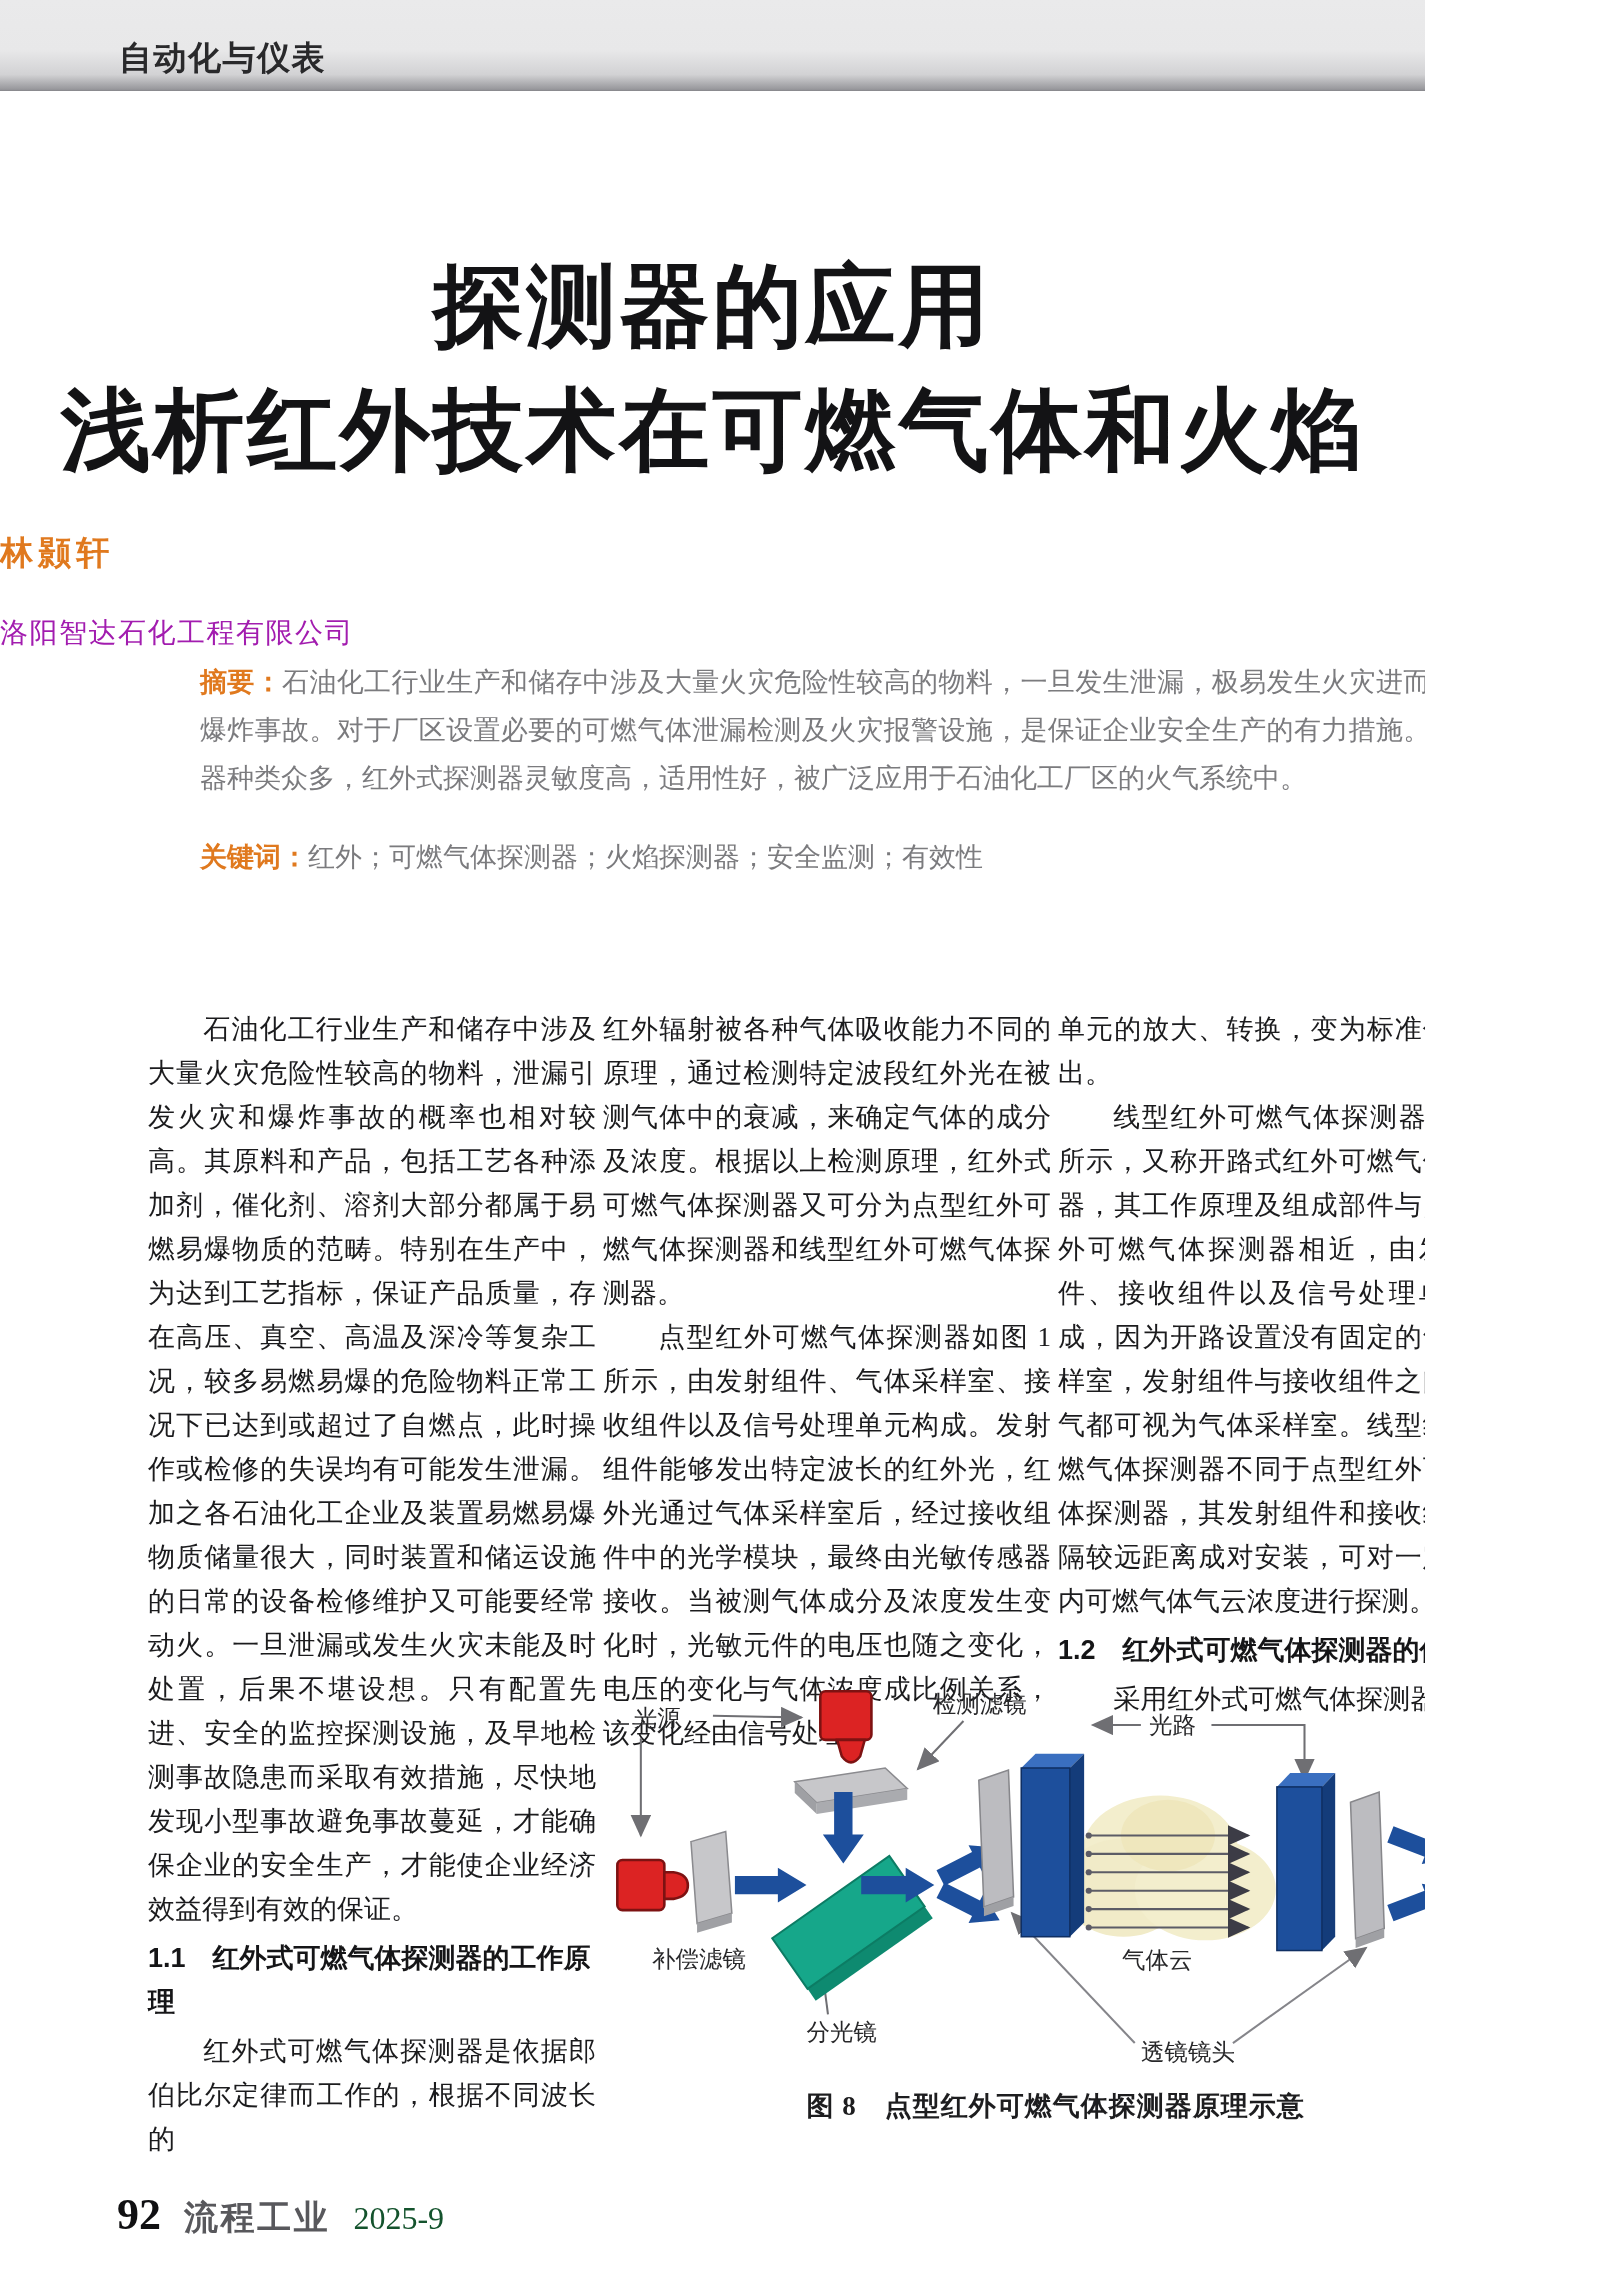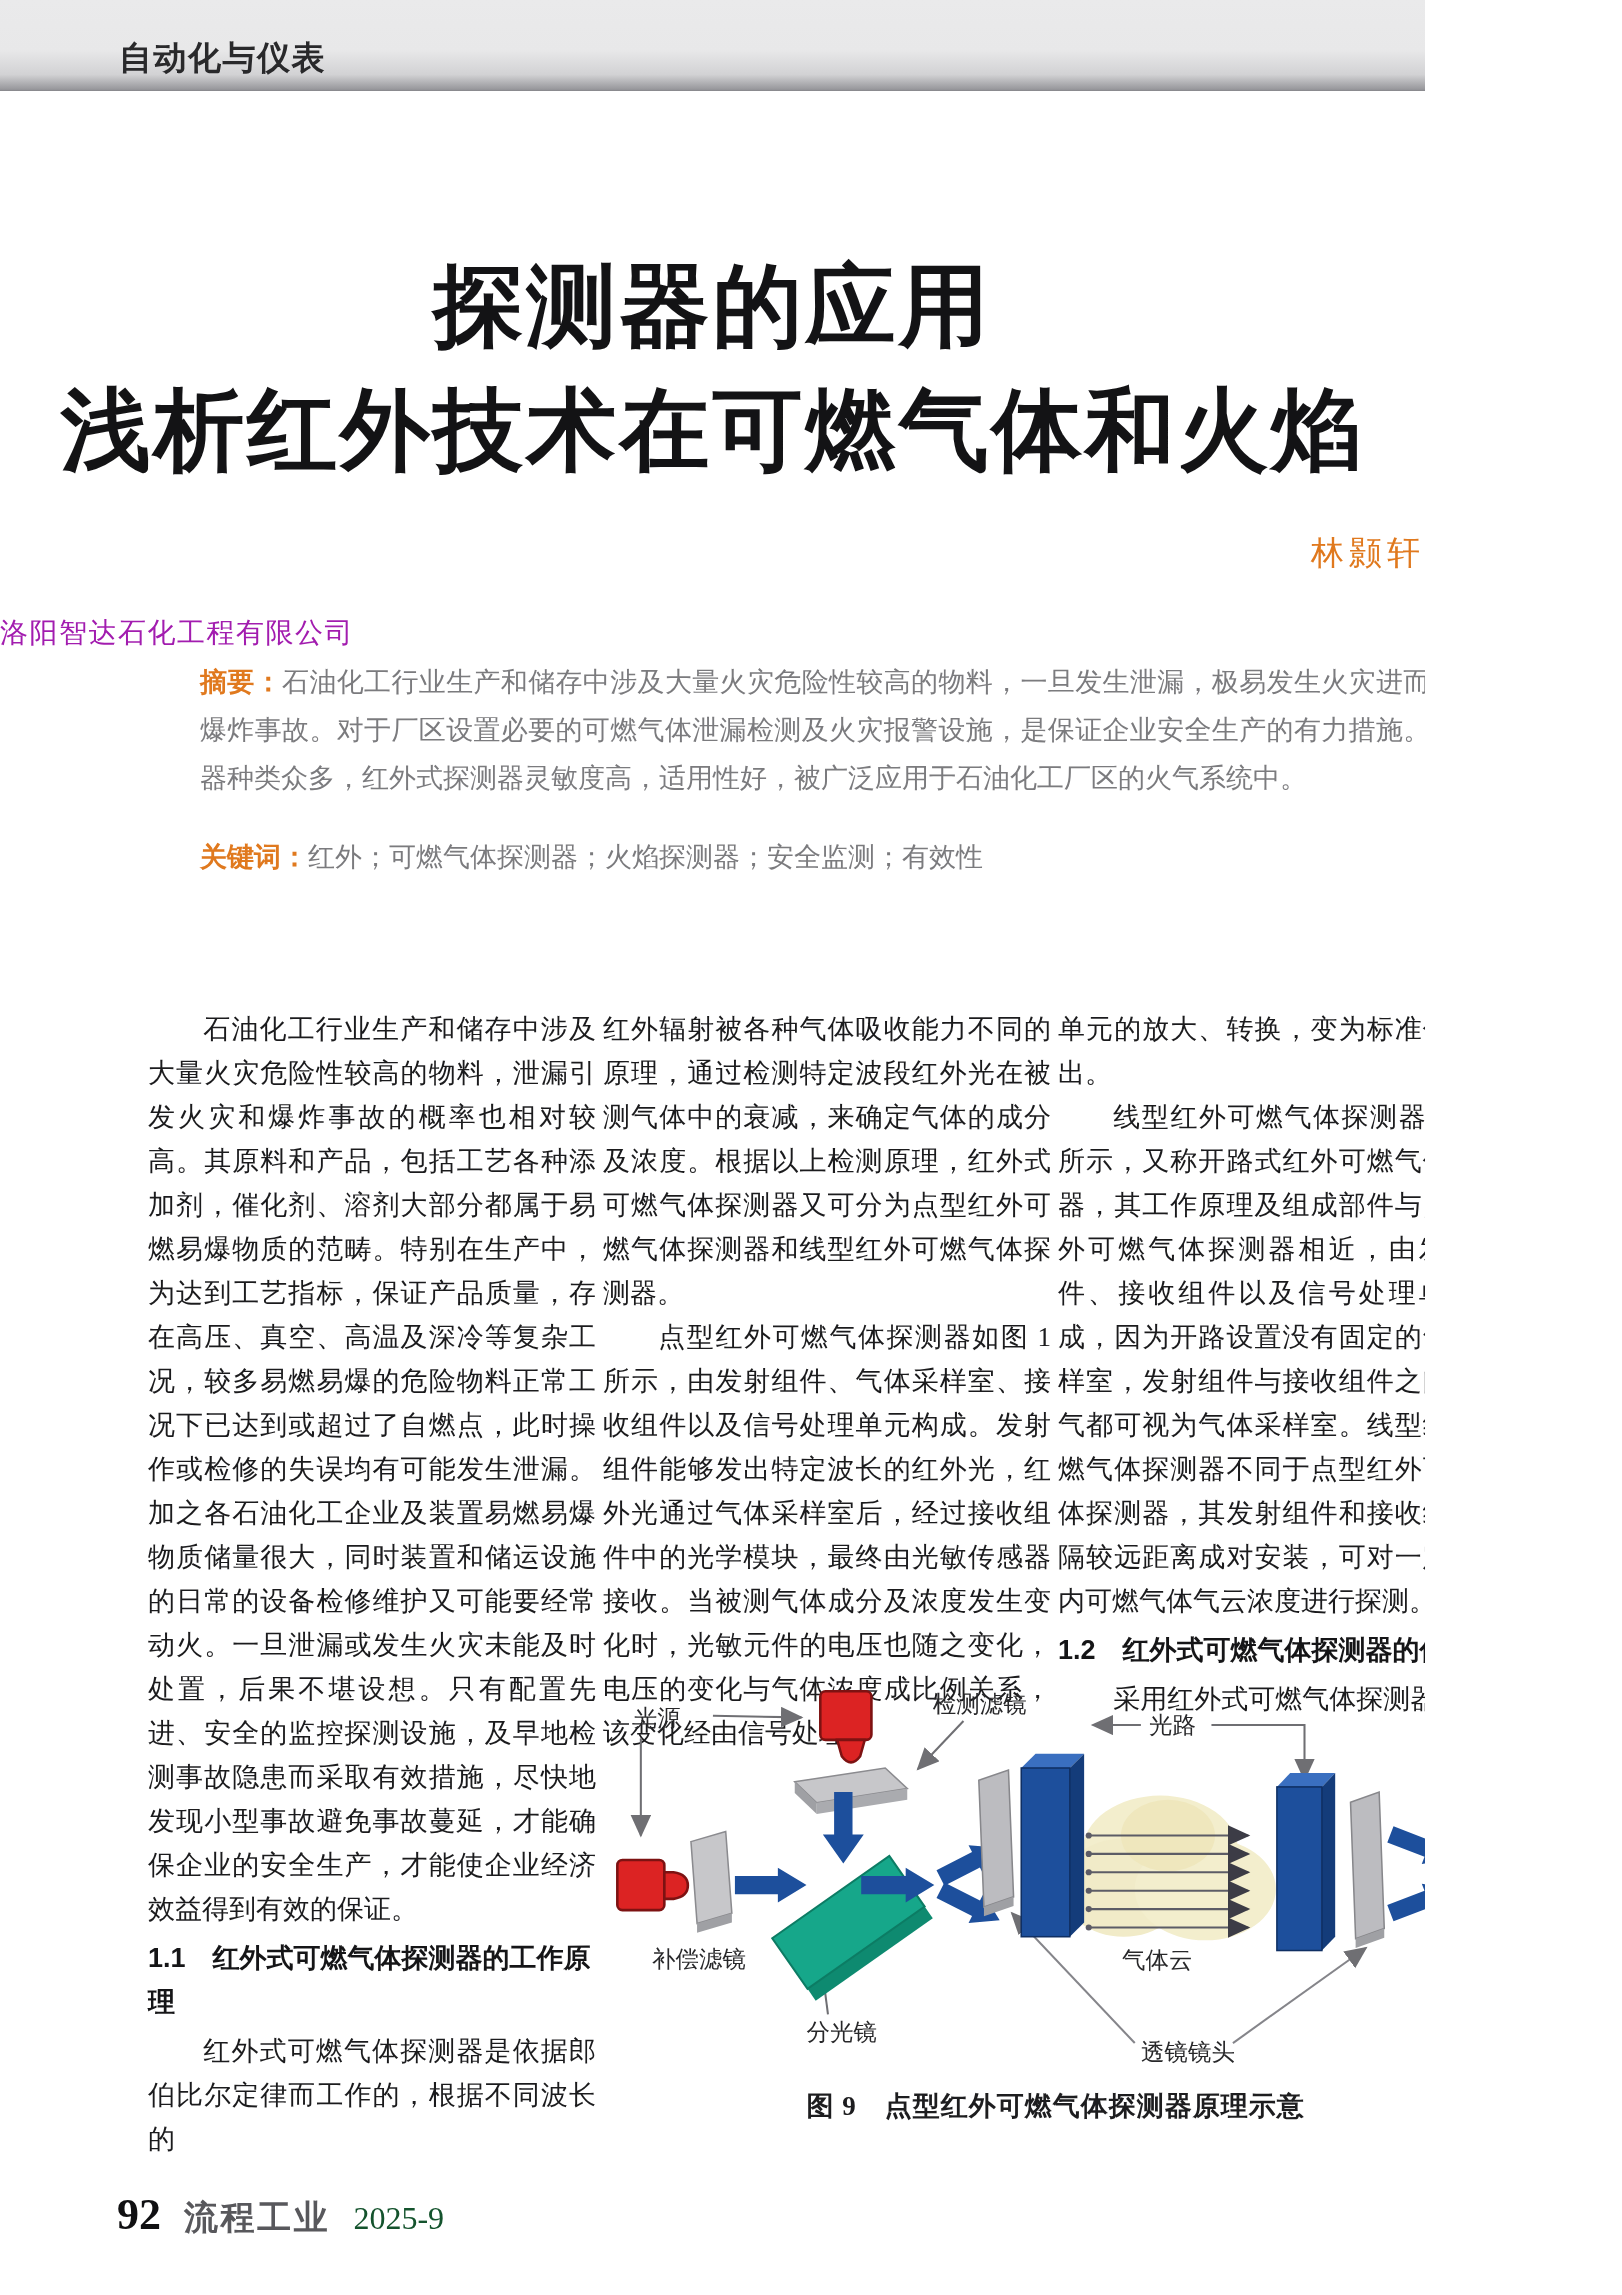--- a/index.html
+++ b/index.html
@@ -9,22 +9,22 @@
   .header-bar{position:absolute;left:0;top:0;width:100%;height:91px;
       background:linear-gradient(180deg,#eaeaeb 0%,#e8e8e9 55%,#d2d2d4 82%,#98989c 98%,#85858a 100%);}
   .header-text{position:absolute;left:119px;top:36px;font-family:"Liberation Sans",sans-serif;
       font-weight:bold;font-size:33px;letter-spacing:1.5px;color:#29292b;}
   
   .title{position:absolute;left:0;top:244px;width:100%;text-align:center;margin:0;
       font-family:"Liberation Sans",sans-serif;font-weight:bold;color:#131315;
       font-size:90px;line-height:124px;letter-spacing:3.1px;}
   .title span{display:block;}
   
-  .author{position:absolute;left:0;top:531px;width:100%;text-align:right;
-      font-family:"Liberation Sans",sans-serif;font-weight:normal;font-size:33px;
+  .author{position:absolute;left:0;top:531px;width:100%;text-align:left;
+      font-family:"Liberation Sans",sans-serif;font-weight:bold;font-size:33px;
       letter-spacing:5.1px;color:#e0791e;}
   .affiliation{position:absolute;left:0;top:614px;width:100%;text-align:left;
       font-size:28px;letter-spacing:1.5px;color:#a21caf;}
   
   .abstract{position:absolute;left:200px;top:658px;width:1285px;
       font-family:"Liberation Sans",sans-serif;font-size:27px;line-height:48px;
       color:#7b7b7e;text-align:justify;}
   .keywords{position:absolute;left:200px;top:830px;width:1285px;
       font-family:"Liberation Sans",sans-serif;font-size:27px;line-height:55px;color:#7b7b7e;}
   .label-orange{color:#e0791e;font-weight:bold;}
@@ -208,21 +208,21 @@
 
       <g transform="translate(1540,298) rotate(21)">
         <polygon points="0,-17 78,-17 78,-32 130,0 78,32 78,17 0,17" fill="#1d4f9c"></polygon>
       </g>
       <g transform="translate(1540,452) rotate(-21)">
         <polygon points="0,-17 78,-17 78,-32 130,0 78,32 78,17 0,17" fill="#1d4f9c"></polygon>
       </g>
 
       <rect x="1678" y="328" width="78" height="80" fill="#e0535f" stroke="#a02734" stroke-width="4"></rect>
     </svg>
-    <div class="caption">图 9　点型红外可燃气体探测器原理示意</div>
+    <div class="caption">图 8　点型红外可燃气体探测器原理示意</div>
   </div>
 
   <div class="footer">
     <span class="pnum">92</span>
     <span class="jname">流程工业</span>
     <span class="issue">2025-9</span>
   </div>
 
 </div>
 

